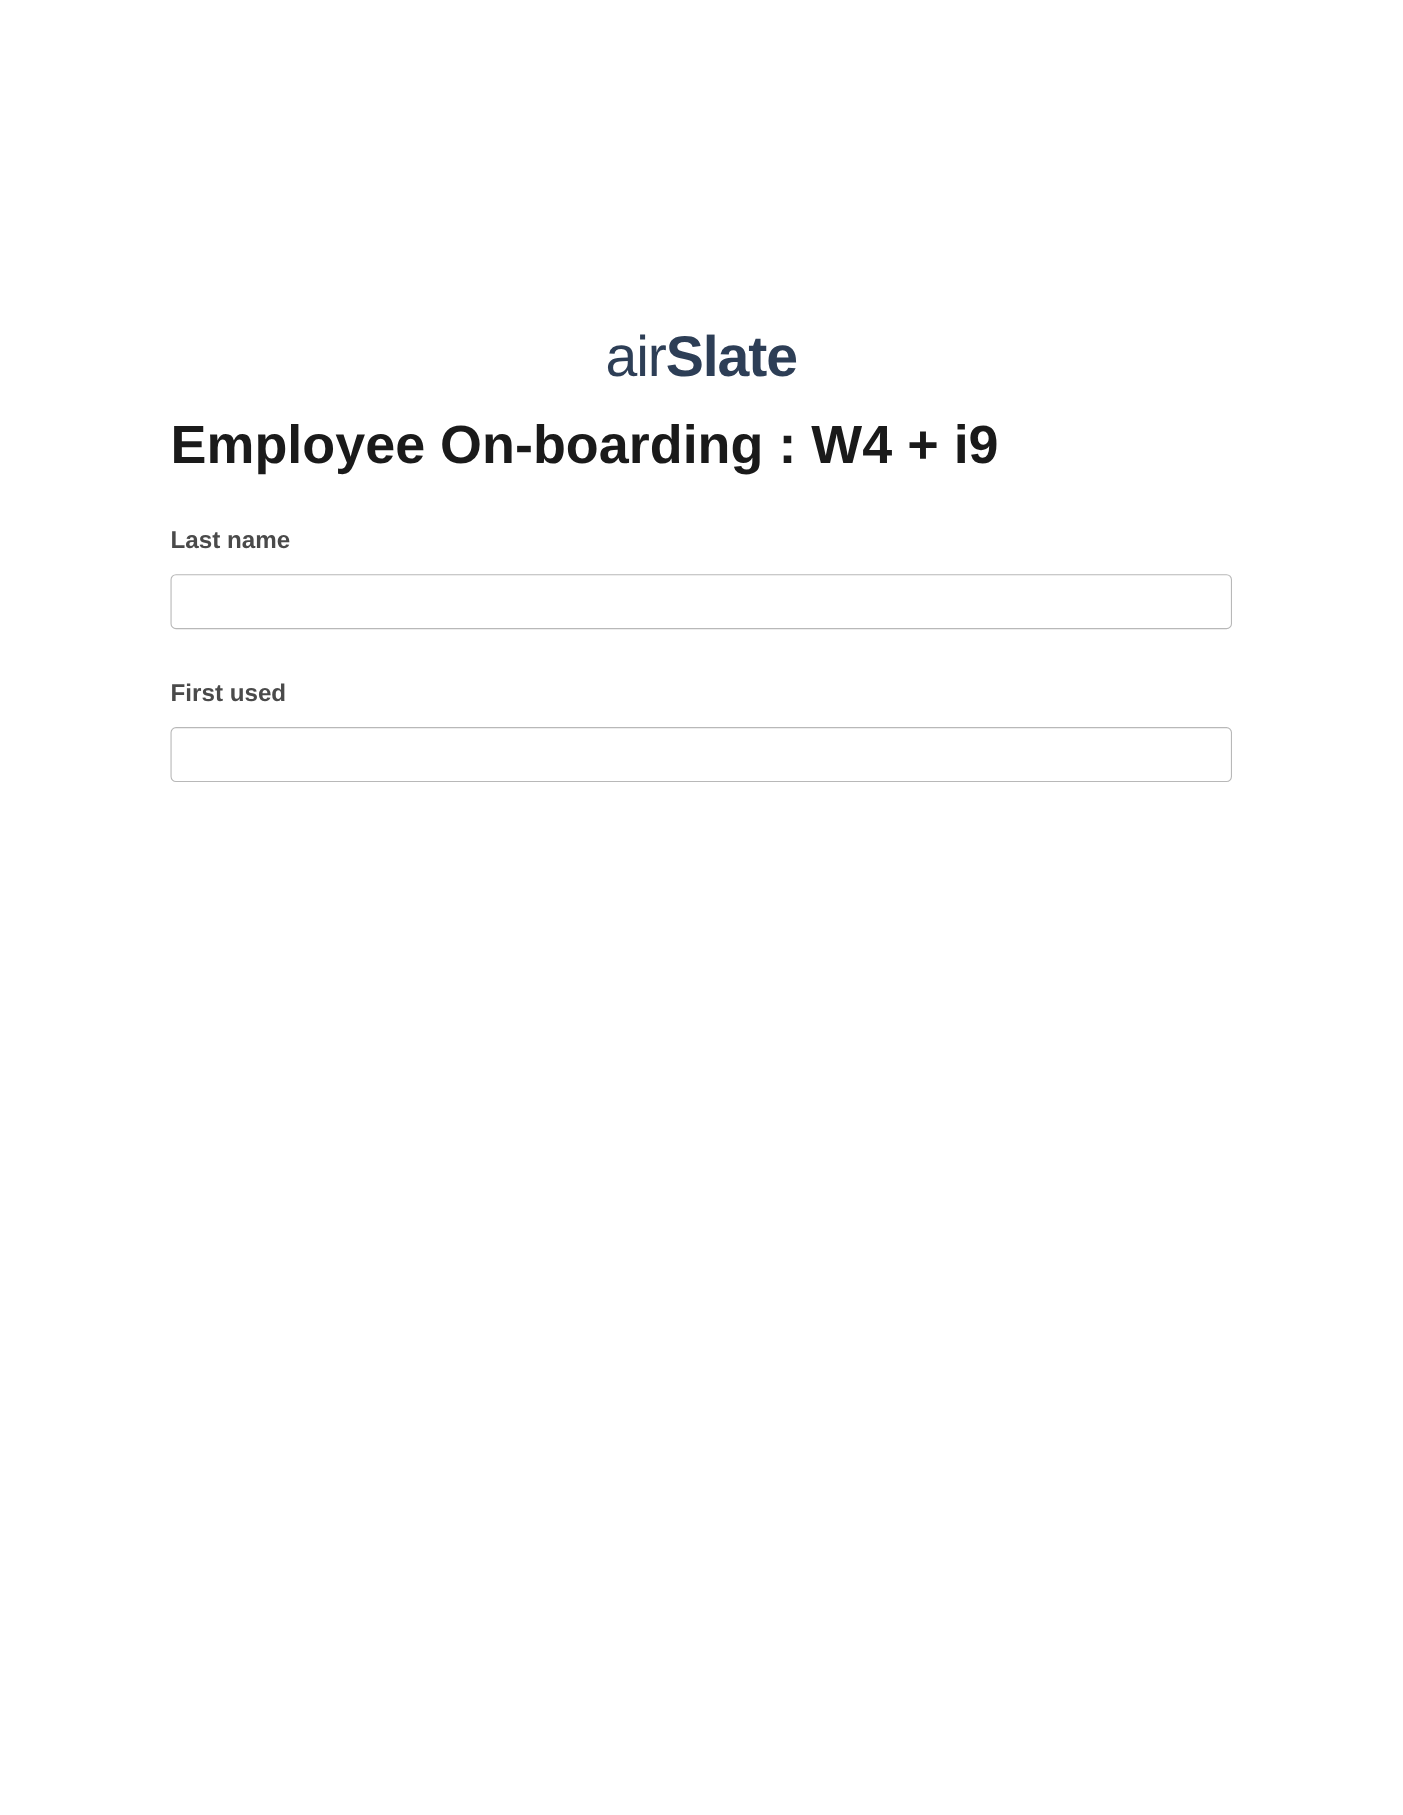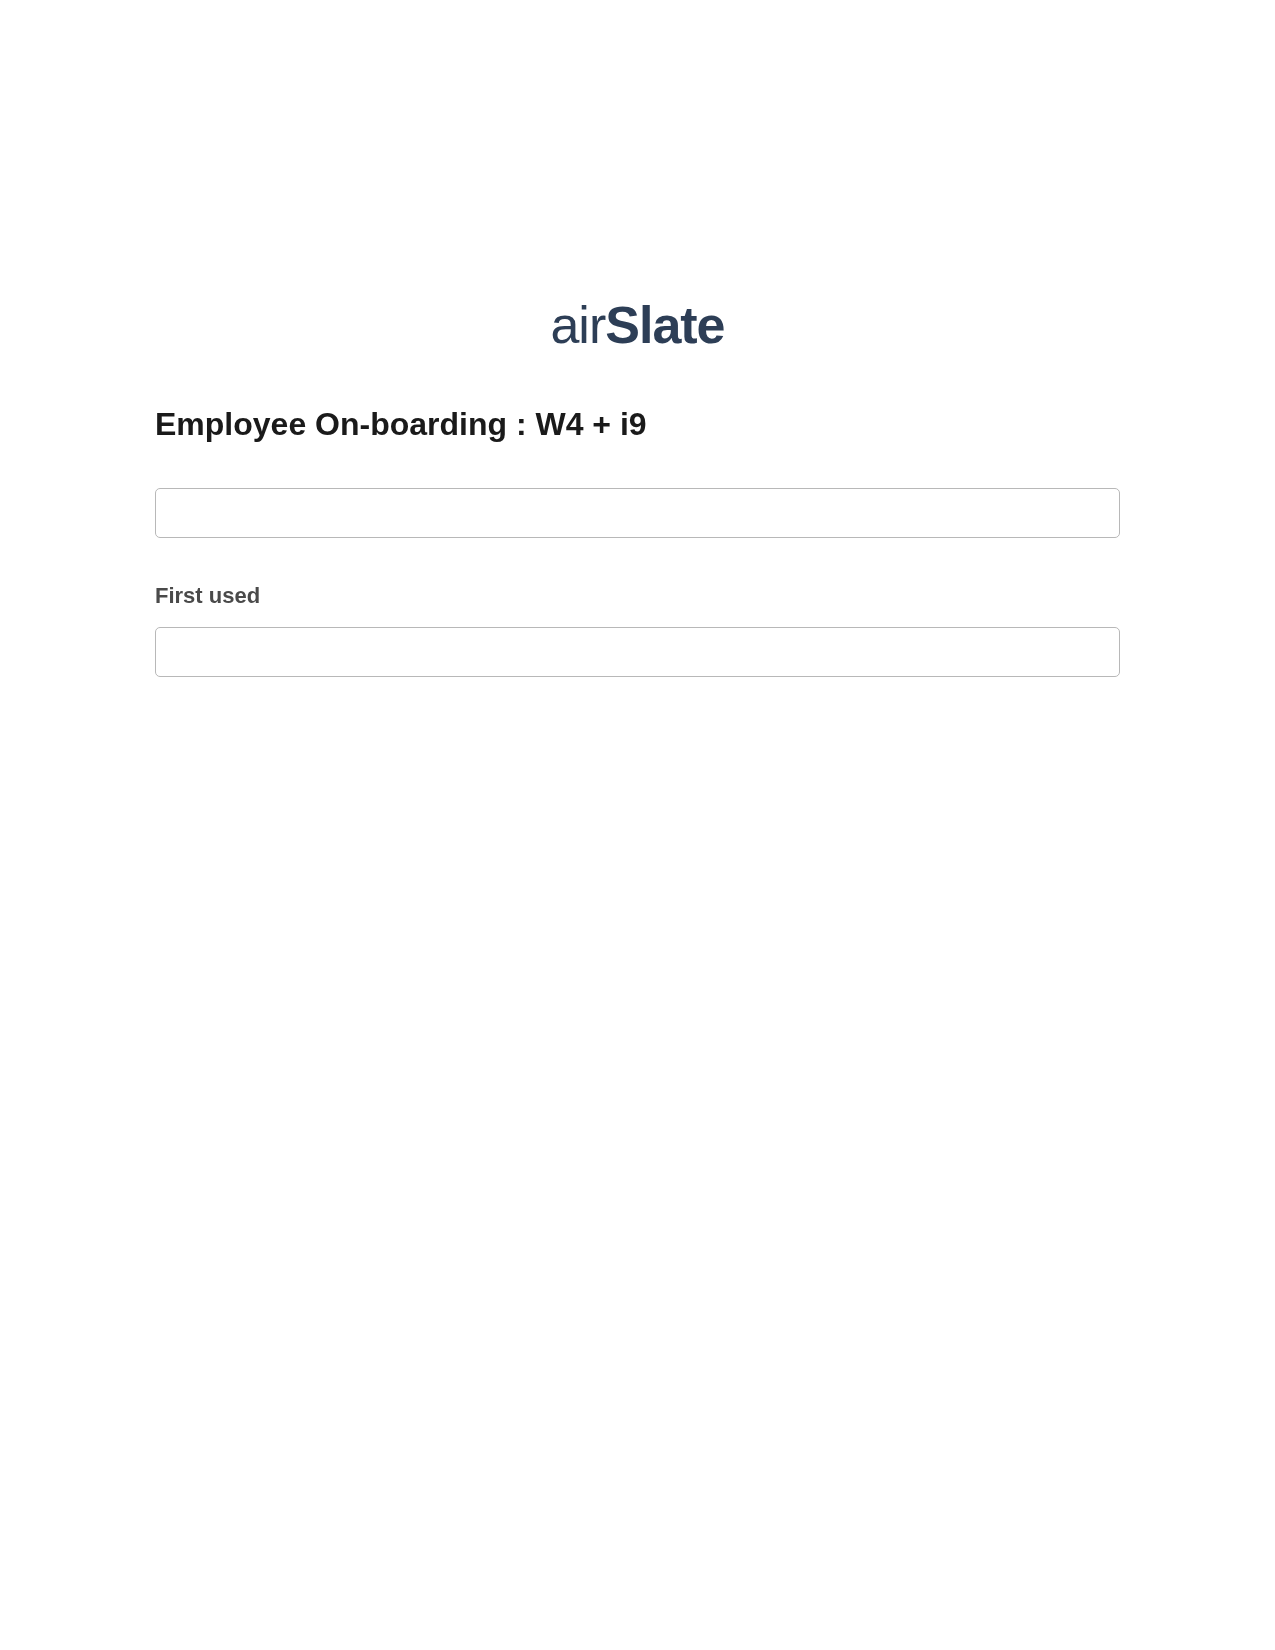--- a/index.html
+++ b/index.html
@@ -12,33 +12,33 @@
       background: #ffffff;
       width: 1275px;
       height: 1650px;
       position: relative;
     }
     .container {
       padding: 295px 155px 0 155px;
     }
     .logo {
       text-align: center;
-      margin-bottom: 51px;
+      margin-bottom: 22px;
     }
     .logo-text {
       font-size: 52px;
       font-weight: 700;
       color: #2d3e56;
       letter-spacing: -1px;
     }
     .logo-air {
       font-weight: 400;
     }
     .page-title {
-      font-size: 32px;
+      font-size: 49px;
       font-weight: 700;
       color: #1a1a1a;
       margin-bottom: 45px;
     }
     .form-group {
       margin-bottom: 45px;
     }
     .field-label {
       display: block;
       font-size: 22px;
@@ -60,20 +60,21 @@
 <body>
 
 <div class="container">
   <div class="logo">
     <span class="logo-text"><span class="logo-air">air</span><span>Slate</span></span>
   </div>
 
   <h1 class="page-title">Employee On-boarding : W4 + i9</h1>
 
   <div class="form-group">
+    <label class="field-label">Last name</label>
     <input type="text" class="text-input" value="" style="">
   </div>
 
   <div class="form-group">
     <label class="field-label">First used</label>
     <input type="text" class="text-input" value="" style="">
   </div>
 
 
 </div>

